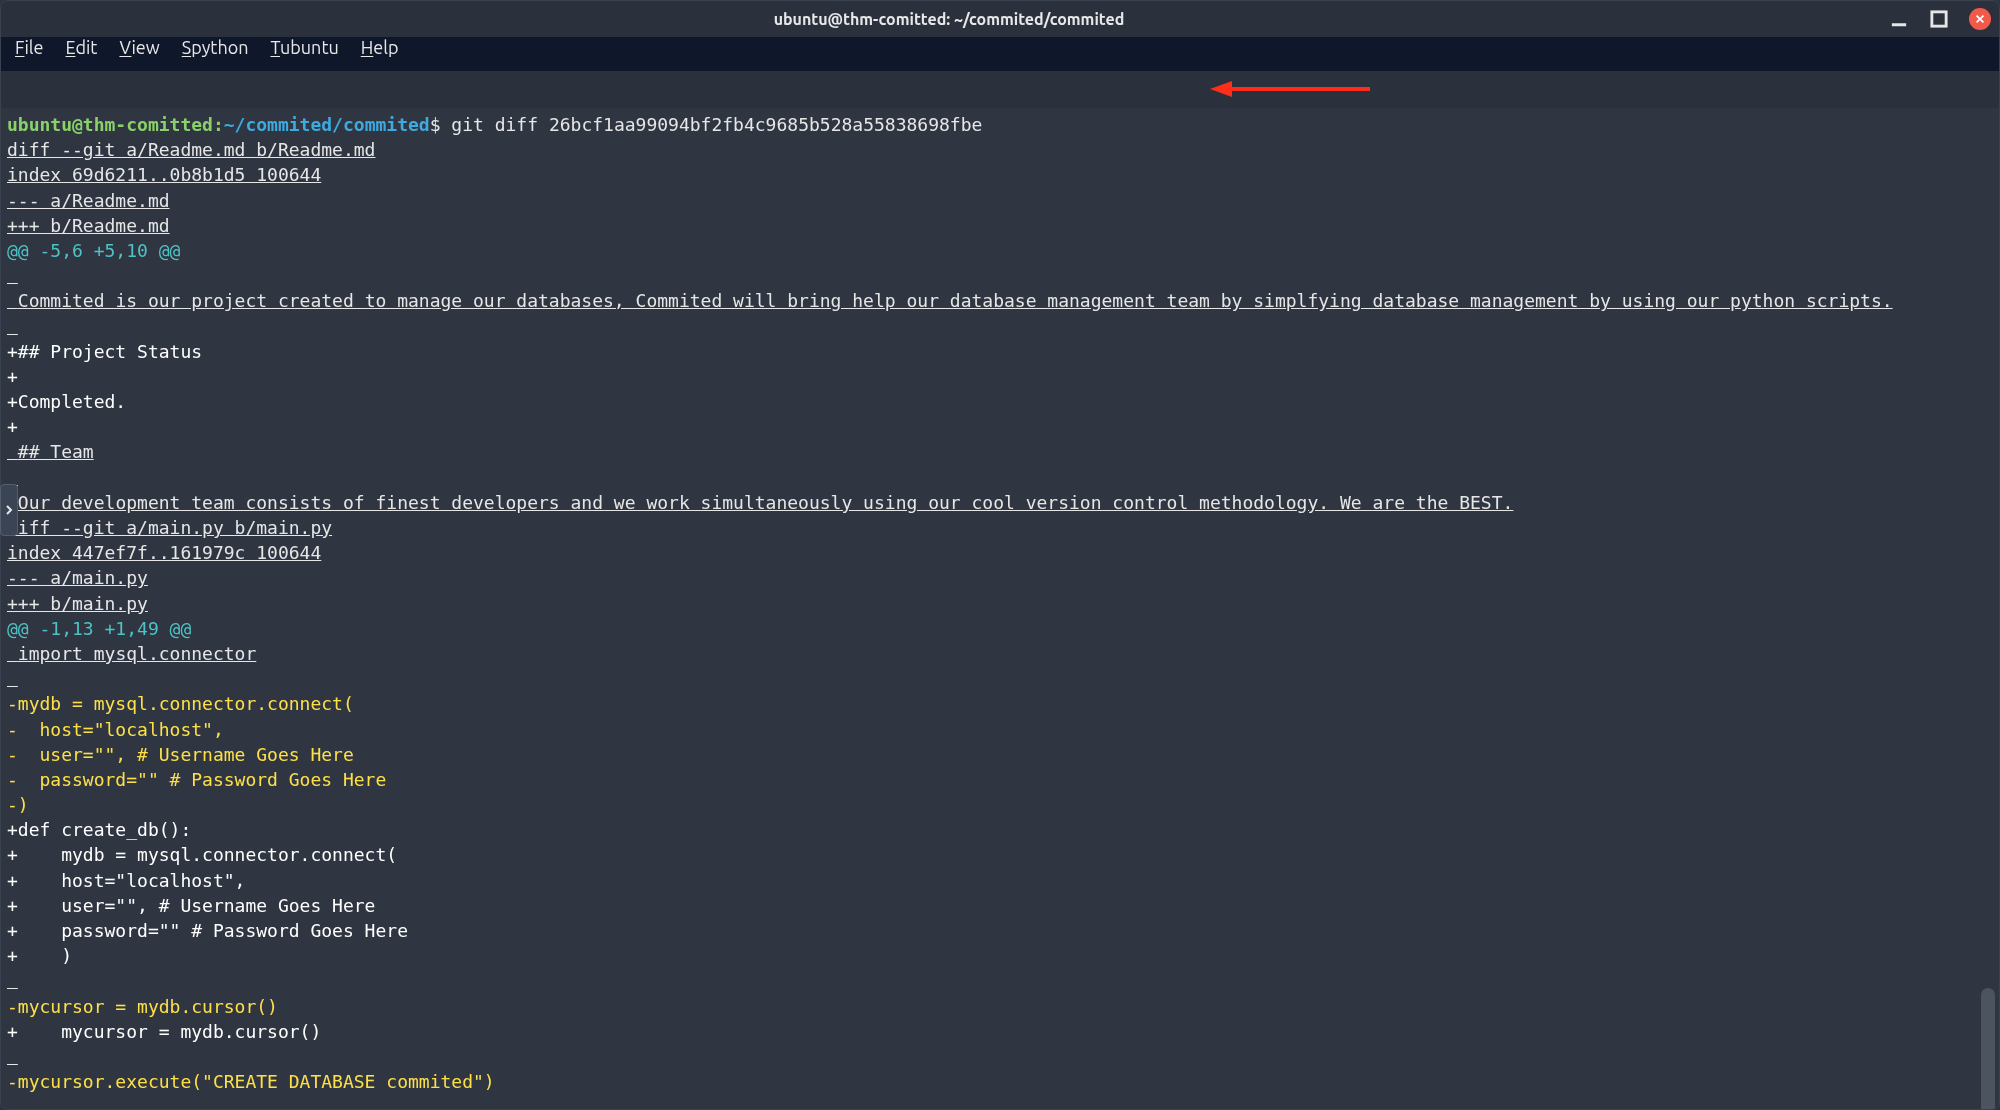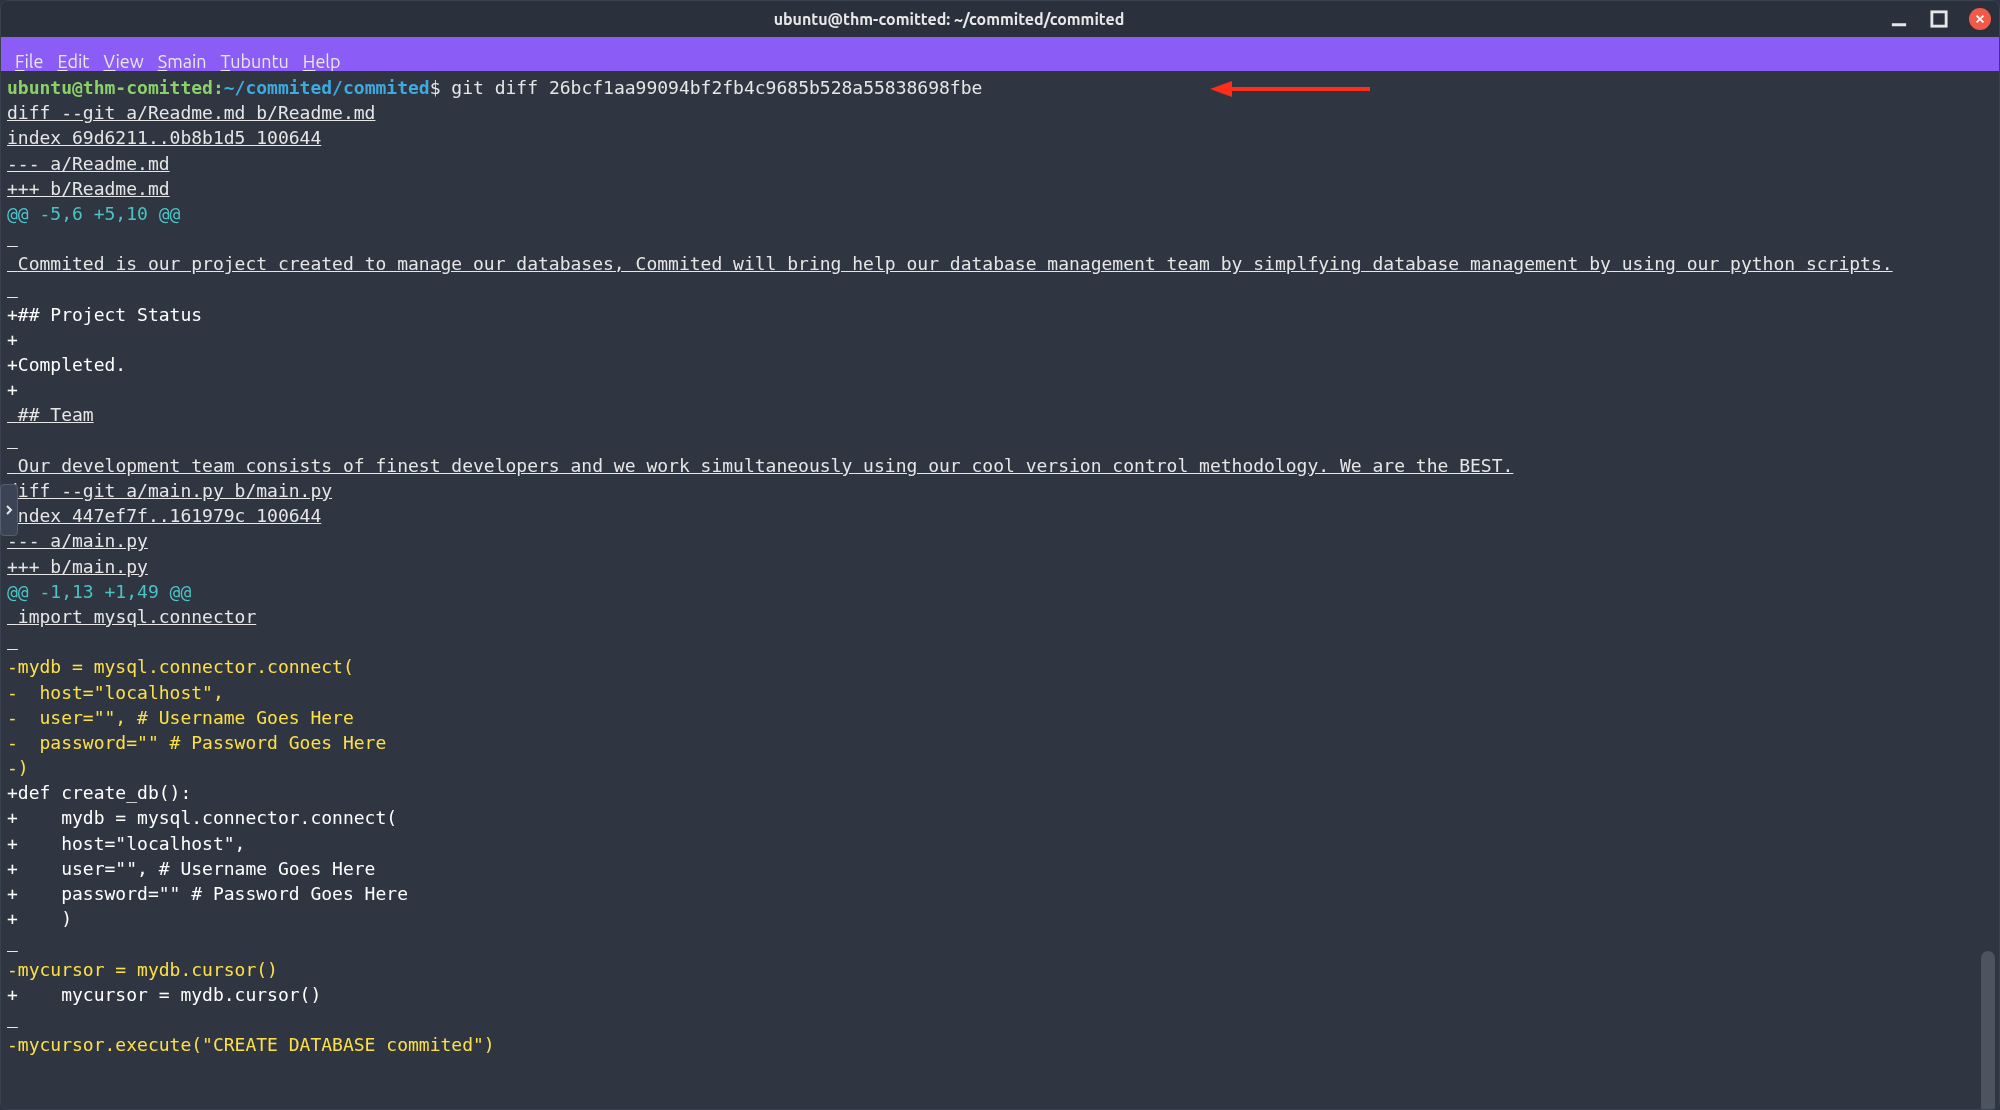--- a/index.html
+++ b/index.html
@@ -46,39 +46,40 @@
   .wbtn.close {
     width: 22px; height: 22px;
     background: #f15a4a;
     border-radius: 50%;
     color: #fff;
   }
   .wbtn.close svg { width: 12px; height: 12px; }
 
   .menubar {
     height: 34px;
-    background: #8b5cf6;
+    background: #0f172a;
     display: flex;
-    align-items: flex-end;
-    gap: 14px;
+    align-items: flex-start;
+    gap: 22px;
     padding: 0 14px;
     font-family: "Ubuntu", "DejaVu Sans", sans-serif;
     font-size: 18px;
     color: #e8e8e8;
   }
   .menu-item .underline { text-decoration: underline; text-underline-offset: 2px; }
 
   .terminal {
     flex: 1;
     background: #2f3642;
     padding: 4px 6px;
     white-space: pre-wrap;
     line-height: 1.4;
     position: relative;
     overflow: hidden;
+    margin-top: 37px;
   }
 
   .prompt-user { color: #8bd16a; font-weight: bold; }
   .prompt-path { color: #3daae0; font-weight: bold; }
   .prompt-dollar { color: #e6e6e6; }
   .cmd { color: #e6e6e6; }
   .diff-cyan { color: #4dc3c5; }
   .diff-add { color: #ffffff; }
   .diff-del { color: #fde047; }
   .plain { color: #e6e6e6; text-decoration: underline; }
@@ -139,21 +140,21 @@
             <line x1="11" y1="3" x2="3" y2="11" stroke="#fff" stroke-width="2"></line>
           </svg>
       </span>
     </div>
   </div>
 
   <div class="menubar">
     <span class="menu-item"><span class="underline">F</span><span>ile</span></span>
     <span class="menu-item"><span class="underline">E</span><span>dit</span></span>
     <span class="menu-item"><span class="underline">V</span><span>iew</span></span>
-    <span class="menu-item"><span class="underline">S</span><span>main</span></span>
+    <span class="menu-item"><span class="underline">S</span><span>python</span></span>
     <span class="menu-item"><span class="underline">T</span><span>ubuntu</span></span>
     <span class="menu-item"><span class="underline">H</span><span>elp</span></span>
   </div>
 
   <div class="terminal" id="terminal"><div><span class="prompt-user">ubuntu@thm-comitted</span><span class="prompt-user">:</span><span class="prompt-path">~/commited/commited</span><span class="prompt-dollar">$ </span><span class="cmd">git diff 26bcf1aa99094bf2fb4c9685b528a55838698fbe</span></div><div class="plain">diff --git a/Readme.md b/Readme.md</div><div class="plain">index 69d6211..0b8b1d5 100644</div><div class="plain">--- a/Readme.md</div><div class="plain">+++ b/Readme.md</div><div class="diff-cyan">@@ -5,6 +5,10 @@</div><div class="plain"> </div><div class="plain"> Commited is our project created to manage our databases, Commited will bring help our database management team by simplfying database management by using our python scripts.</div><div class="plain"> </div><div class="diff-add">+## Project Status</div><div class="diff-add">+</div><div class="diff-add">+Completed.</div><div class="diff-add">+</div><div class="plain"> ## Team</div><div class="plain"> </div><div class="plain"> Our development team consists of finest developers and we work simultaneously using our cool version control methodology. We are the BEST.</div><div class="plain">diff --git a/main.py b/main.py</div><div class="plain">index 447ef7f..161979c 100644</div><div class="plain">--- a/main.py</div><div class="plain">+++ b/main.py</div><div class="diff-cyan">@@ -1,13 +1,49 @@</div><div class="plain"> import mysql.connector</div><div class="plain"> </div><div class="diff-del">-mydb = mysql.connector.connect(</div><div class="diff-del">-  host="localhost",</div><div class="diff-del">-  user="", # Username Goes Here</div><div class="diff-del">-  password="" # Password Goes Here</div><div class="diff-del">-)</div><div class="diff-add">+def create_db():</div><div class="diff-add">+    mydb = mysql.connector.connect(</div><div class="diff-add">+    host="localhost",</div><div class="diff-add">+    user="", # Username Goes Here</div><div class="diff-add">+    password="" # Password Goes Here</div><div class="diff-add">+    )</div><div class="plain"> </div><div class="diff-del">-mycursor = mydb.cursor()</div><div class="diff-add">+    mycursor = mydb.cursor()</div><div class="plain"> </div><div class="diff-del">-mycursor.execute("CREATE DATABASE commited")</div>
     <div class="scrollbar"></div>
   </div>
 
 </div>
 

